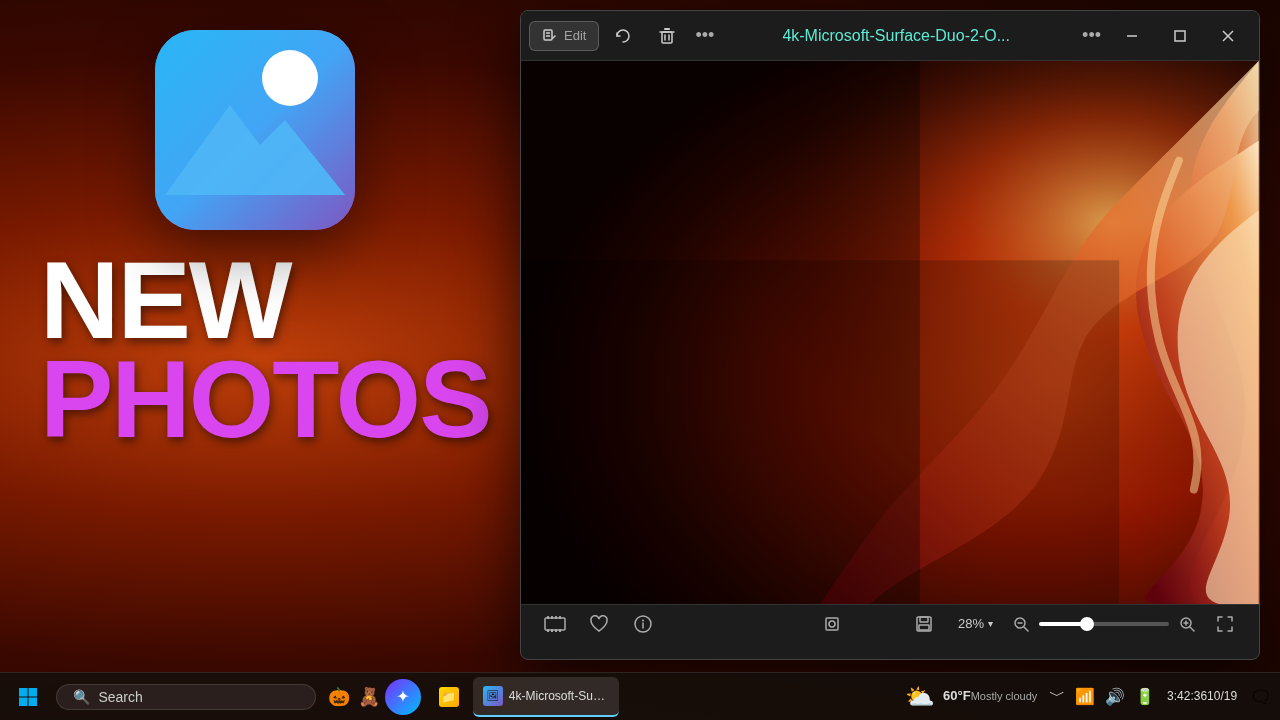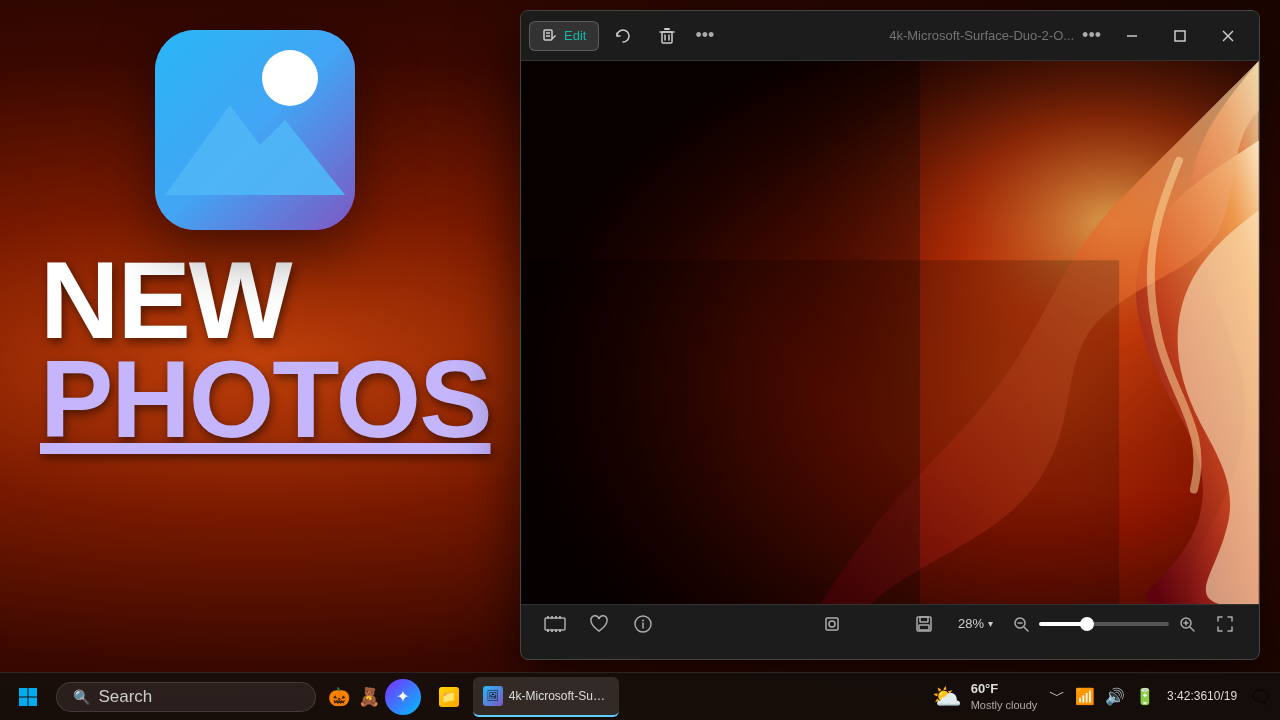--- a/index.html
+++ b/index.html
@@ -57,25 +57,24 @@
       font-weight: 900;
       color: white;
       line-height: 0.9;
       text-shadow: 2px 4px 10px rgba(0,0,0,0.5);
       letter-spacing: -2px;
     }
 
     .photos-text {
       font-size: 110px;
       font-weight: 900;
-      color: #c4b5fd;
+      color: #d946ef;
       line-height: 0.9;
       text-shadow: 2px 4px 10px rgba(0,0,0,0.5);
       letter-spacing: -2px;
-      text-decoration: underline;
     }
 
     
     .photos-window {
       position: absolute;
       top: 10px;
       left: 520px;
       width: 740px;
       height: 650px;
       background: #1c1c1c;
@@ -101,21 +100,21 @@
     }
 
     .edit-btn {
       display: flex;
       align-items: center;
       gap: 6px;
       padding: 6px 12px;
       background: rgba(255,255,255,0.1);
       border: 1px solid rgba(255,255,255,0.2);
       border-radius: 6px;
-      color: #14b8a6;
+      color: #a3a3a3;
       font-size: 13px;
       cursor: pointer;
     }
 
     .titlebar-icon-btn {
       width: 40px;
       height: 36px;
       display: flex;
       align-items: center;
       justify-content: center;
@@ -127,23 +126,23 @@
 
     .titlebar-dots {
       font-size: 18px;
       color: #aaa;
       padding: 0 4px;
       cursor: pointer;
     }
 
     .titlebar-filename {
       flex: 1;
-      text-align: right;
-      color: #737373;
-      font-size: 13px;
+      text-align: center;
+      color: #5eead4;
+      font-size: 16px;
       overflow: hidden;
       text-overflow: ellipsis;
       white-space: nowrap;
     }
 
     .titlebar-right-dots {
       color: #aaa;
       font-size: 18px;
       cursor: pointer;
       padding: 0 8px;
@@ -290,21 +289,21 @@
       cursor: text;
     }
 
     .search-icon {
       color: #aaa;
       font-size: 14px;
     }
 
     .search-text {
       color: #ccc;
-      font-size: 17px;
+      font-size: 14px;
     }
 
     .taskbar-emoji {
       font-size: 18px;
       margin: 0 4px;
     }
 
     .taskbar-apps {
       display: flex;
       align-items: center;
@@ -350,22 +349,23 @@
       color: #ddd;
       font-size: 13px;
     }
 
     .weather-icon {
       font-size: 24px;
     }
 
     .weather-info {
       display: flex;
-      flex-direction: column;
+      flex-direction: row;
       line-height: 1.3;
+      align-items: center;
     }
 
     .temp { font-weight: 600; }
     .condition { font-size: 11px; color: #aaa; }
 
     .system-tray {
       display: flex;
       align-items: center;
       gap: 10px;
       color: #ccc;

